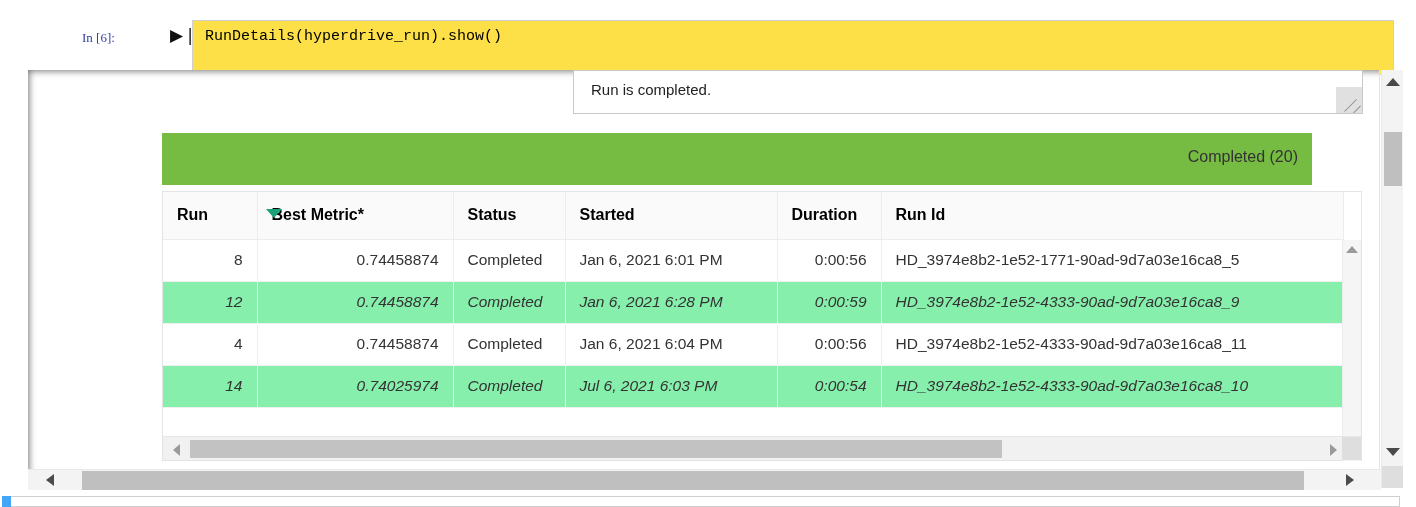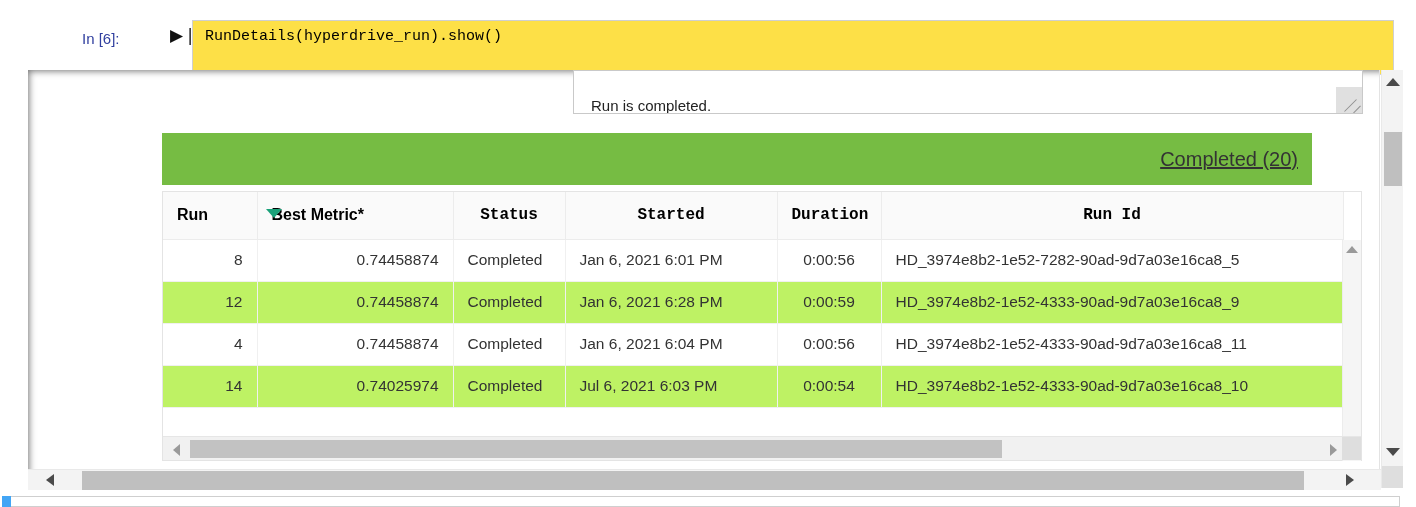--- a/index.html
+++ b/index.html
@@ -10,22 +10,22 @@
     font-family: "Liberation Sans", sans-serif;
     overflow: hidden;
   }
 
   #root { position: relative; width: 1416px; height: 507px; background: #fff; }
 
   
   .in-cell { position: absolute; left: 0; top: 8px; width: 1416px; height: 62px; }
   .in-prompt {
     position: absolute; left: 82px; top: 22px;
-    font-family: Liberation Sans, sans-serif;
-    font-size: 15px; color: #303F9F; white-space: pre;
+    font-family: Liberation Serif, serif;
+    font-size: 13px; color: #303F9F; white-space: pre;
   }
   .run-glyph {
     position: absolute; left: 170px; top: 19px;
     font-size: 17px; color: #111; line-height: 1;
   }
   .code-box {
     position: absolute; left: 192px; top: 12px;
     width: 1202px; height: 55px;
     background: #fde047; border: 1px solid #cfcfcf;
     padding: 5px 8px 0 12px;
@@ -55,21 +55,21 @@
   }
 
   
   .status-box {
     position: absolute; left: 545px; top: 22px;
     width: 790px; height: 44px;
     background: #fff; border: 1px solid #c9c9c9;
     overflow: hidden;
   }
   .status-text {
-    position: absolute; left: 17px; top: 26px;
+    position: absolute; left: 17px; top: 10px;
     font-size: 15px; color: #222;
   }
   .resize-grip {
     position: absolute; right: 0px; bottom: 0px;
     width: 26px; height: 26px;
     background: #e0e0e0;
   }
   .resize-grip::before, .resize-grip::after {
     content: ""; position: absolute; background: #8f8f8f;
     width: 17px; height: 1px; transform: rotate(-45deg);
@@ -78,21 +78,21 @@
   .resize-grip::after  { right: 0px; bottom: 3px; width: 10px; }
 
   
   .banner {
     position: absolute; left: 134px; top: 85px;
     width: 1150px; height: 52px;
     background: #76bc43;
   }
   .banner-label {
     position: absolute; right: 14px; top: 15px;
-    font-size: 20px; color: #333; text-decoration: underline;
+    font-size: 16px; color: #333;
   }
 
   
   .table-wrap {
     position: absolute; left: 134px; top: 143px;
     width: 1200px; height: 270px;
     background: #fff; border: 1px solid #e4e4e4;
   }
   table.runs { border-collapse: collapse; width: 1180px; table-layout: fixed; }
   table.runs th {
@@ -104,29 +104,29 @@
     padding: 0 14px; position: relative;
   }
   table.runs td {
     height: 42px;
     border-right: 1px solid #f0f0f0;
     border-bottom: 1px solid #f0f0f0;
     font-size: 15.5px; color: #333;
     padding: 0 14px; white-space: nowrap; overflow: hidden;
   }
   tr.odd td { background: #ffffff; }
-  tr.even td { background: #bef264; }
+  tr.even td { background: #86efac; font-style: italic; }
   .c-run      { width: 94px;  text-align: right; }
   .c-metric   { width: 196px; text-align: right; }
   .c-status   { width: 112px; text-align: left;  }
   .c-started  { width: 212px; text-align: left;  }
-  .c-duration { width: 104px; text-align: center;  }
+  .c-duration { width: 104px; text-align: right;  }
   .c-runid    { width: 462px; text-align: left;  }
   th.c-run, th.c-metric { text-align: left; }
-  th.c-status, th.c-started, th.c-duration, th.c-runid { text-align: center; font-family: Liberation Mono, monospace; }
+  th.c-status, th.c-started, th.c-duration, th.c-runid { text-align: left; }
   .sort-caret {
     position: absolute; left: 8px; top: 17px;
     width: 0; height: 0;
     border-left: 8px solid transparent;
     border-right: 8px solid transparent;
     border-top: 9px solid #1aa179;
   }
 
   
   .tbl-vscroll {
@@ -245,21 +245,21 @@
               <th class="c-runid">Run Id</th>
             </tr>
           </thead>
           <tbody>
             <tr class="odd">
               <td class="c-run">8</td>
               <td class="c-metric">0.74458874</td>
               <td class="c-status">Completed</td>
               <td class="c-started">Jan 6, 2021 6:01 PM</td>
               <td class="c-duration">0:00:56</td>
-              <td class="c-runid">HD_3974e8b2-1e52-7282-90ad-9d7a03e16ca8_5</td>
+              <td class="c-runid">HD_3974e8b2-1e52-1771-90ad-9d7a03e16ca8_5</td>
             </tr>
             <tr class="even">
               <td class="c-run">12</td>
               <td class="c-metric">0.74458874</td>
               <td class="c-status">Completed</td>
               <td class="c-started">Jan 6, 2021 6:28 PM</td>
               <td class="c-duration">0:00:59</td>
               <td class="c-runid">HD_3974e8b2-1e52-4333-90ad-9d7a03e16ca8_9</td>
             </tr>
             <tr class="odd">

